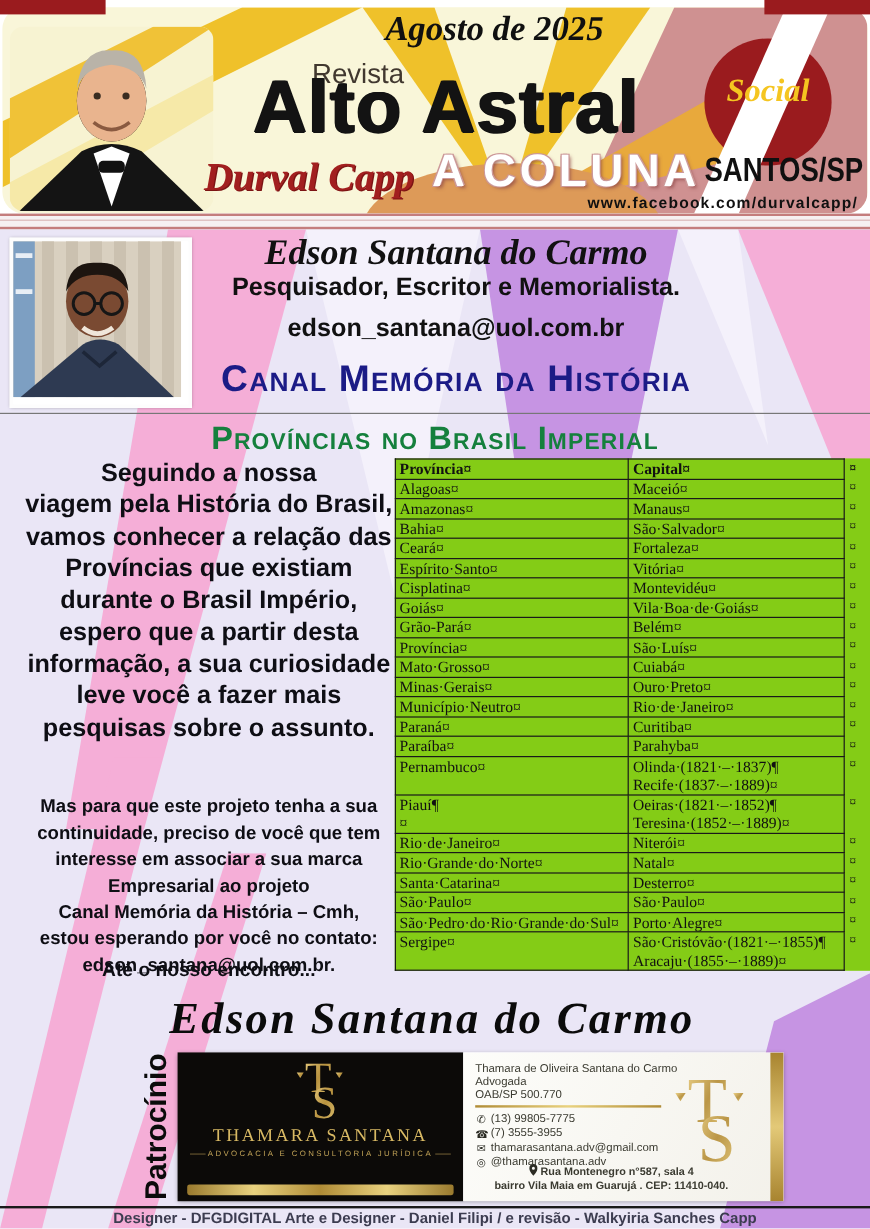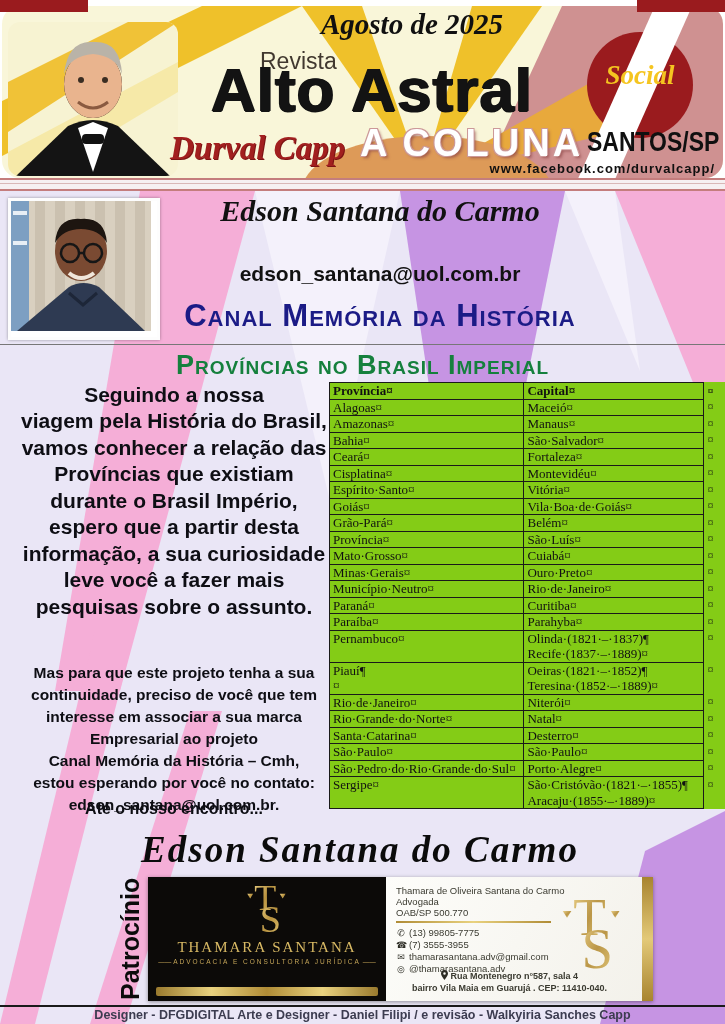--- a/index.html
+++ b/index.html
@@ -204,20 +204,21 @@
       <path d="M58,92 L72,104 L86,92" stroke="#1d2638" stroke-width="3" fill="none"></path>
       <ellipse cx="70" cy="50" rx="26" ry="30" fill="#7a4a32"></ellipse>
       <path d="M44,42 Q46,16 70,18 Q94,16 96,42 Q88,28 70,28 Q52,28 44,42Z" fill="#1d1510"></path>
       <circle cx="59" cy="52" r="9" fill="none" stroke="#161616" stroke-width="2.5"></circle>
       <circle cx="82" cy="52" r="9" fill="none" stroke="#161616" stroke-width="2.5"></circle>
       <line x1="68" y1="52" x2="73" y2="52" stroke="#161616" stroke-width="2.5"></line>
       <path d="M58,72 Q70,82 83,72" stroke="#f0e6da" stroke-width="4" fill="none"></path>
     </svg>
   </div>
   <div id="prof-name">Edson Santana do Carmo</div>
+  <div id="prof-role">Pesquisador, Escritor e Memorialista.</div>
   <div id="prof-email">edson_santana@uol.com.br</div>
   <div id="prof-channel">Canal Memória da História</div>
   <div id="rule1"></div>
   <div id="section-title">Províncias no Brasil Imperial</div>
 
   <div id="intro">Seguindo a nossa
 viagem pela História do Brasil,
 vamos conhecer a relação das
 Províncias que existiam
 durante o Brasil Império,
@@ -258,27 +259,27 @@
             <td class="c1">Bahia¤</td>
             <td class="c2">São·Salvador¤</td>
             <td class="mark">¤</td>
           </tr>
           <tr>
             <td class="c1">Ceará¤</td>
             <td class="c2">Fortaleza¤</td>
             <td class="mark">¤</td>
           </tr>
           <tr>
+            <td class="c1">Espírito·Santo¤</td>
+            <td class="c2">Vitória¤</td>
+            <td class="mark">¤</td>
+          </tr>
+          <tr>
             <td class="c1">Cisplatina¤</td>
             <td class="c2">Montevidéu¤</td>
-            <td class="mark">¤</td>
-          </tr>
-          <tr>
-            <td class="c1">Espírito·Santo¤</td>
-            <td class="c2">Vitória¤</td>
             <td class="mark">¤</td>
           </tr>
           <tr>
             <td class="c1">Goiás¤</td>
             <td class="c2">Vila·Boa·de·Goiás¤</td>
             <td class="mark">¤</td>
           </tr>
           <tr>
             <td class="c1">Grão-Pará¤</td>
             <td class="c2">Belém¤</td>

